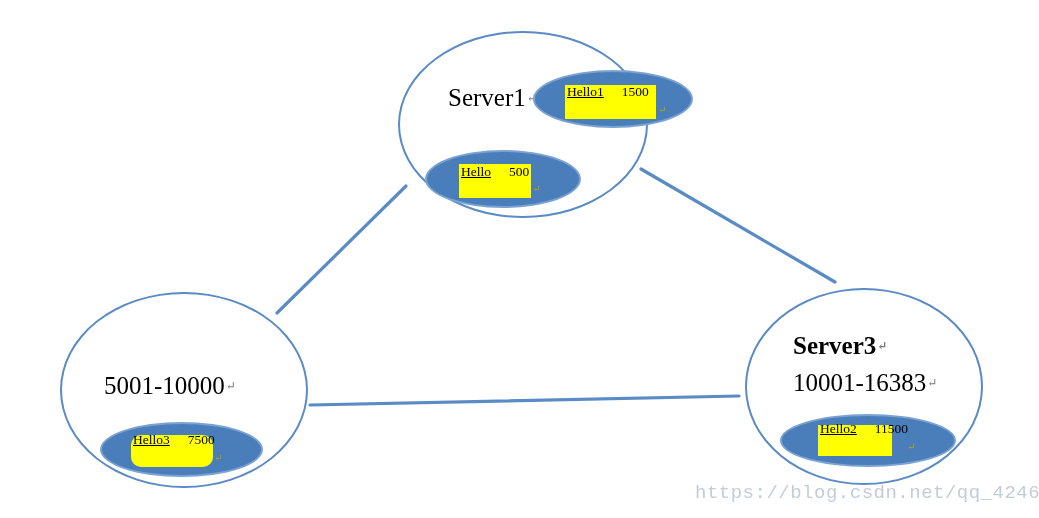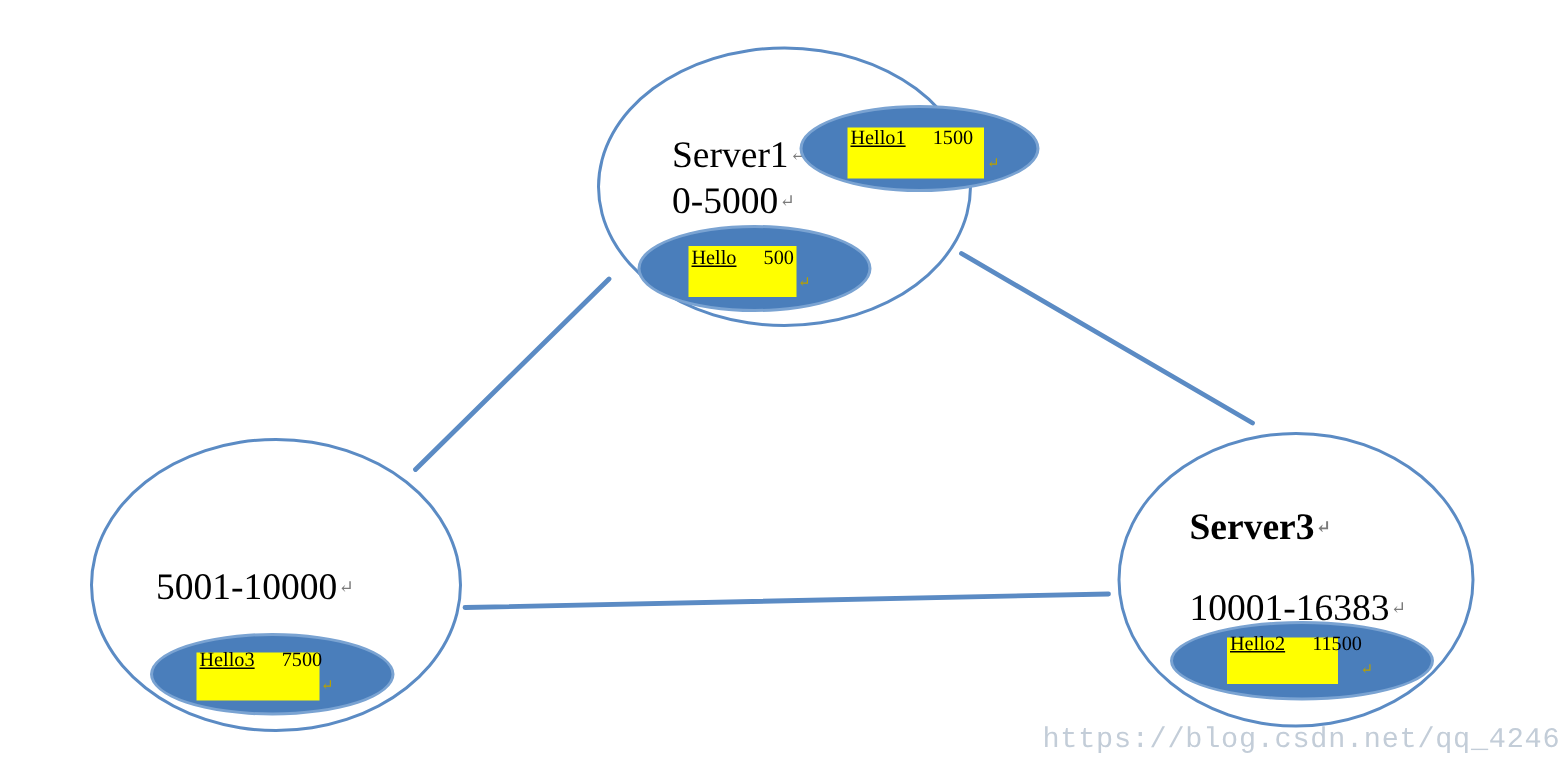--- a/index.html
+++ b/index.html
@@ -25,21 +25,21 @@
     position: absolute;
     border: 2px solid #5b8bc4;
     border-radius: 50%;
     background: transparent;
     box-sizing: border-box;
   }
   .node-text {
     position: absolute;
     color: #000000;
     font-size: 25px;
-    line-height: 42px;
+    line-height: 31px;
     white-space: nowrap;
   }
   .node-text .pilcrow {
     font-size: 12px;
     color: #7b7b7b;
     vertical-align: 4px;
     padding-left: 1px;
   }
   .bucket {
     position: absolute;
@@ -97,54 +97,51 @@
     <line x1="406" y1="186" x2="277" y2="313" stroke="#5b8bc4" stroke-width="3.2" stroke-linecap="round"></line>
     <line x1="641" y1="169" x2="835" y2="282" stroke="#5b8bc4" stroke-width="3.2" stroke-linecap="round"></line>
     <line x1="310" y1="405" x2="739" y2="396" stroke="#5b8bc4" stroke-width="3.2" stroke-linecap="round"></line>
   </svg>
 
   <div class="node" style="left:398px; top:31px; width:250px; height:187px;"></div>
 
   <div class="node-text" style="left:448px; top:82px;">
     <span>Server1</span><span class="pilcrow">↵</span>
   </div>
-  <div class="node-text" style="left:448px; top:113px;">
-    <span>0-5000</span><span class="pilcrow">↵</span>
-  </div>
 
   <div class="bucket" style="left:533px; top:70px; width:160px; height:58px;"></div>
   <div class="kv" style="left:565px; top:85px; width:91px; height:34px;">
     <span class="kv-inner"><span class="kv-key">Hello1</span><span class="kv-gap"></span><span>1500</span></span>
     <span class="pilcrow-y" style="left:93px;">↵</span>
   </div>
 
   <div class="bucket" style="left:425px; top:150px; width:156px; height:58px;"></div>
   <div class="kv" style="left:459px; top:164px; width:72px; height:34px;align-items:center;">
     <span class="kv-inner"><span class="kv-key">Hello</span><span class="kv-gap"></span><span>500</span></span>
     <span class="pilcrow-y" style="left:73px;">↵</span>
   </div>
 
   <div class="node" style="left:60px; top:292px; width:248px; height:196px;"></div>
 
   <div class="node-text" style="left:104px; top:370px;">
     <span>5001-10000</span><span class="pilcrow">↵</span>
   </div>
 
   <div class="bucket" style="left:100px; top:422px; width:163px; height:55px;"></div>
-  <div class="kv" style="left:131px; top:435px; width:82px; height:32px;">
+  <div class="kv" style="left:131px; top:435px; width:82px; height:32px;border-radius:10px;">
     <span class="kv-inner"><span class="kv-key">Hello3</span><span class="kv-gap"></span><span>7500</span></span>
     <span class="pilcrow-y" style="left:83px;">↵</span>
   </div>
 
   <div class="node" style="left:745px; top:288px; width:238px; height:197px;"></div>
 
   <div class="node-text" style="left:793px; top:330px;font-weight:bold;">
     <span>Server3</span><span class="pilcrow">↵</span>
   </div>
-  <div class="node-text" style="left:793px; top:367px;margin-top:17px;">
+  <div class="node-text" style="left:793px; top:367px;">
     <span>10001-16383</span><span class="pilcrow">↵</span>
   </div>
 
   <div class="bucket" style="left:780px; top:414px; width:176px; height:53px;"></div>
   <div class="kv" style="left:818px; top:425px; width:74px; height:31px;">
     <span class="kv-inner"><span class="kv-key">Hello2</span><span class="kv-gap"></span><span>11500</span></span>
     <span class="pilcrow-y" style="left:89px;">↵</span>
   </div>
 
   <div class="watermark">https://blog.csdn.net/qq_42461674</div>

